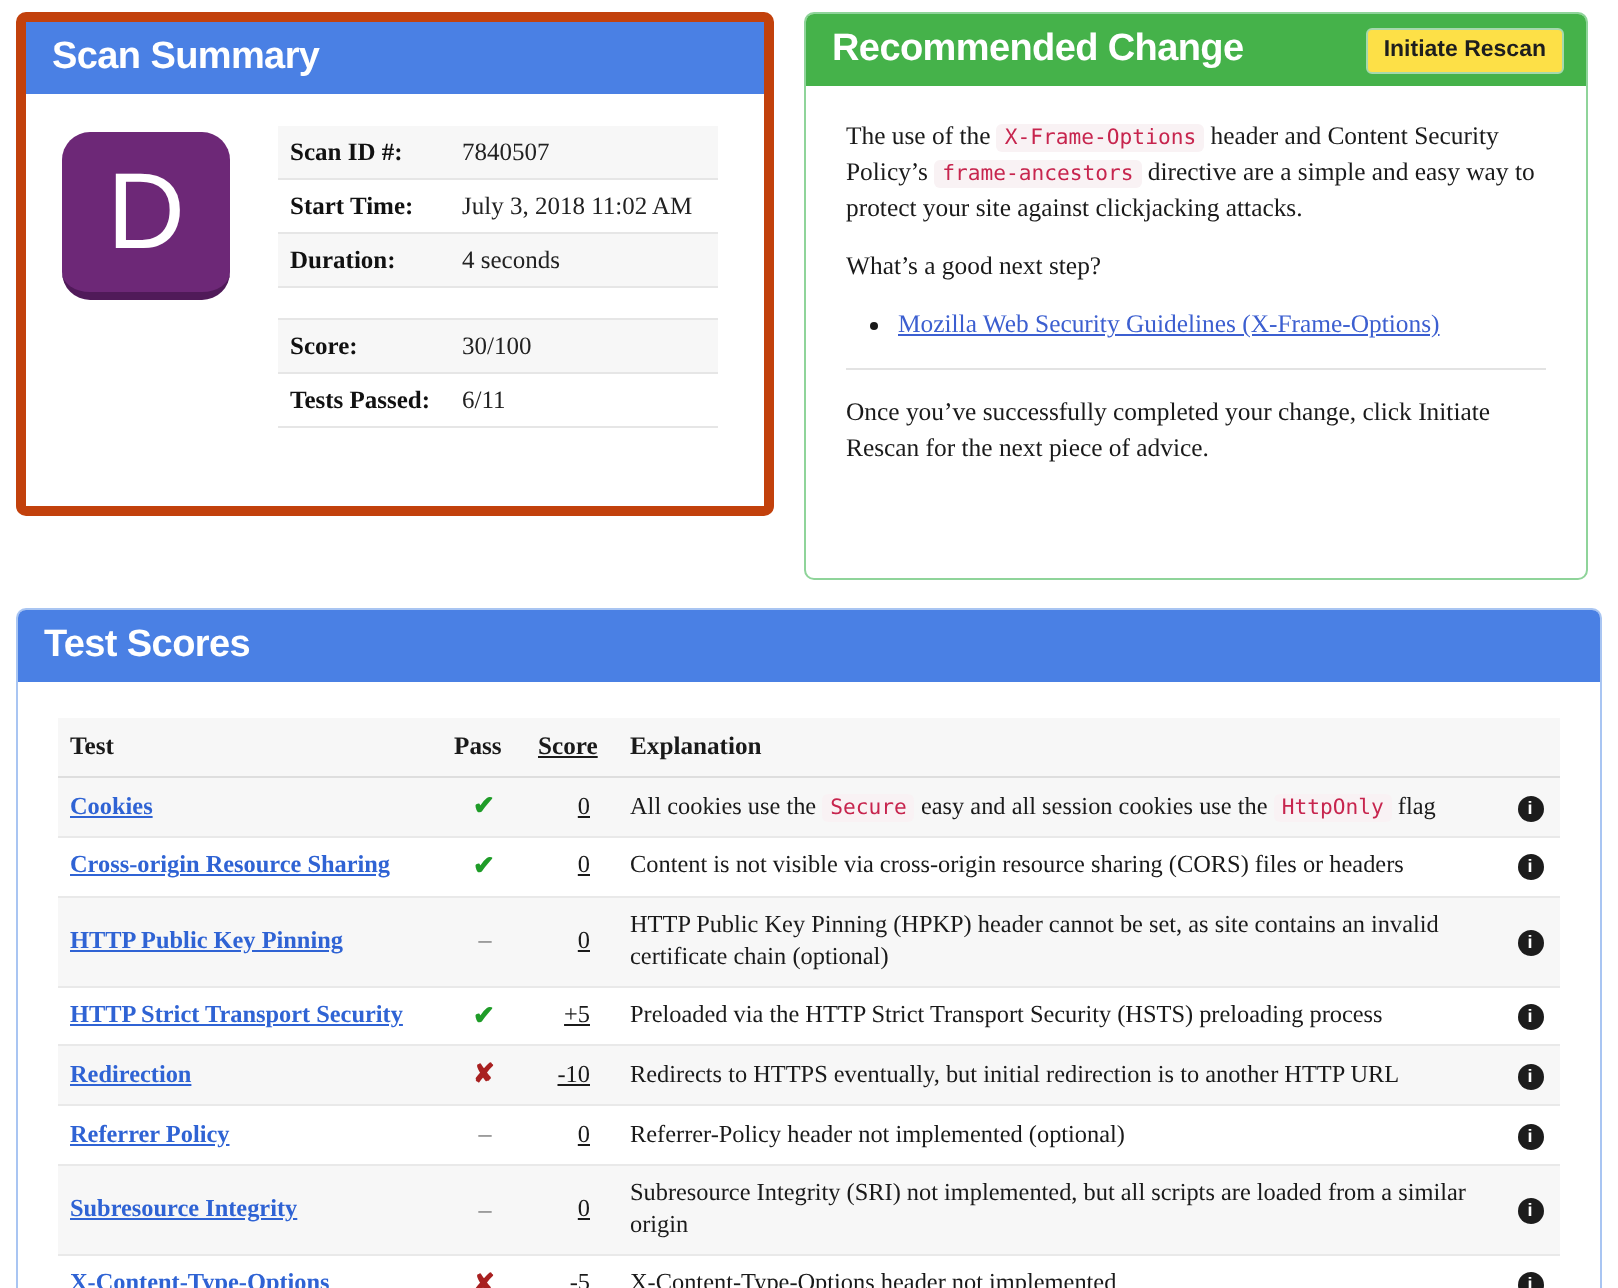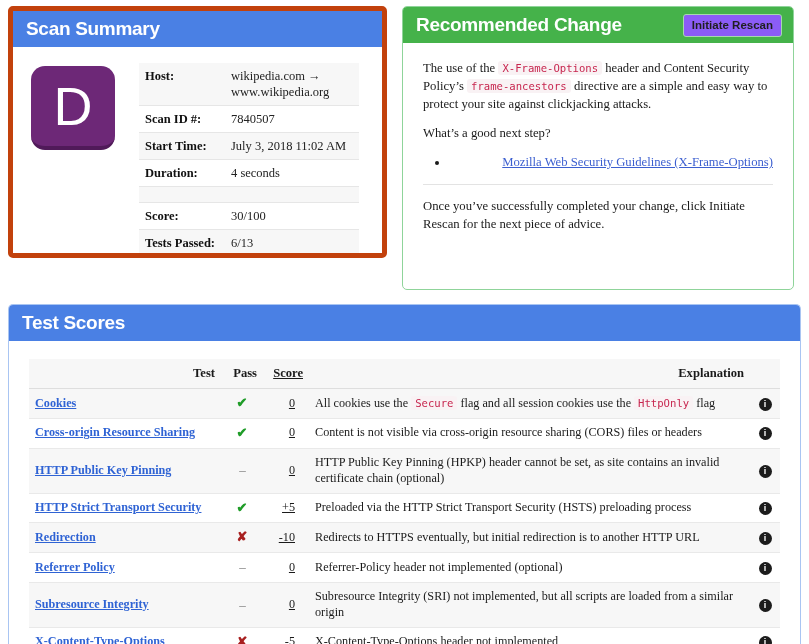--- a/index.html
+++ b/index.html
@@ -24,21 +24,21 @@
   }
   .panel-head.blue  { background: #4a80e4; }
   .panel-head.green { background: #45b24a; }
   .panel-head h2 {
     margin: 0; color: #fff; font-size: 19px; font-weight: bold;
     font-family: "Liberation Sans", "DejaVu Sans", sans-serif;
     letter-spacing: -0.3px;
   }
   .rescan-btn {
     position: absolute; right: 11px; top: 7px;
-    background: #8b5cf6; color: #1e1e1e;
+    background: #fde047; color: #1e1e1e;
     border: 1px solid #a6d9ad; border-radius: 3px;
     font-family: "Liberation Sans", "DejaVu Sans", sans-serif;
     font-size: 11.5px; font-weight: bold;
     padding: 4px 8px; cursor: pointer; line-height: 1.1;
   }
 
   
   .summary-body { display: flex; padding: 16px 14px 0 14px; }
   .grade-wrap { width: 112px; padding-top: 3px; }
   .grade {
@@ -62,34 +62,34 @@
 
   
   .rec-body { padding: 16px 20px 0 20px; font-size: 12.7px; color: #1a1a1a; line-height: 1.42; }
   .rec-body p { margin: 0 0 11px 0; }
   code.inline {
     font-family: "DejaVu Sans Mono", "Liberation Mono", monospace;
     font-size: 10.6px; color: #c7254e; background: #f9f2f4;
     padding: 1px 4px; border-radius: 3px; white-space: nowrap;
   }
   .rec-body ul { margin: 10px 0 0 0; padding-left: 26px; }
-  .rec-body li { margin-bottom: 0; text-align: right; }
+  .rec-body li { margin-bottom: 0; }
   .rec-body a { color: #3c5fd0; text-decoration: underline; }
   hr.sep { border: 0; border-top: 1px solid #e3e3e3; margin: 13px 0 12px 0; }
 
   
   .scores-panel {
     margin-top: 14px; background: #fff;
     border: 1px solid #a9c5f2; border-bottom: none;
     border-radius: 5px 5px 0 0; overflow: hidden; height: 374px;
   }
   .scores-body { padding: 18px 20px 0 20px; }
   table.scores { width: 100%; border-collapse: collapse; font-size: 12.2px; color: #1a1a1a; }
   table.scores th {
-    text-align: right; font-weight: bold; padding: 7px 6px;
+    text-align: left; font-weight: bold; padding: 7px 6px;
     border-bottom: 1px solid #dedede; background: #f7f7f7; font-size: 12.6px;
   }
   table.scores td {
     padding: 6px 6px; border-bottom: 1px solid #e9e9e9; vertical-align: middle; line-height: 1.3;
   }
   table.scores tr:nth-child(odd) td { background: #f7f7f7; }
   table.scores tr:nth-child(even) td { background: #ffffff; }
   .col-test  { width: 192px; }
   .col-pass  { width: 42px;  text-align: center; margin-top: 32px; }
   .col-score { width: 46px;  text-align: right; padding-right: 14px !important; text-decoration: underline; }
@@ -118,24 +118,20 @@
       <div class="panel-head blue">
         <h2>Scan Summary</h2>
       </div>
       <div class="summary-body">
         <div class="grade-wrap">
           <div class="grade">D</div>
         </div>
         <table class="kv">
           <tbody id="kv-body">
               <tr>
-                <td class="k">Host:</td>
-                <td class="v">wikipedia.com → www.wikipedia.org</td>
-              </tr>
-              <tr>
                 <td class="k">Scan ID #:</td>
                 <td class="v">7840507</td>
               </tr>
               <tr>
                 <td class="k">Start Time:</td>
                 <td class="v">July 3, 2018 11:02 AM</td>
               </tr>
               <tr>
                 <td class="k">Duration:</td>
                 <td class="v">4 seconds</td>
@@ -143,21 +139,21 @@
               <tr class="spacer">
                 <td class="k"></td>
                 <td class="v"></td>
               </tr>
               <tr>
                 <td class="k">Score:</td>
                 <td class="v">30/100</td>
               </tr>
               <tr>
                 <td class="k">Tests Passed:</td>
-                <td class="v">6/13</td>
+                <td class="v">6/11</td>
               </tr>
             </tbody>
         </table>
       </div>
     </div>
 
     <div class="panel panel-green">
       <div class="panel-head green">
         <h2>Recommended Change</h2>
         <button class="rescan-btn">Initiate Rescan</button>
@@ -195,21 +191,21 @@
             <th class="col-score">Score</th>
             <th>Explanation</th>
             <th class="col-info"></th>
           </tr>
         </thead>
         <tbody id="scores-body">
             <tr>
               <td class="col-test"><a href="#">Cookies</a></td>
               <td class="col-pass"><span class="mark-pass">✔</span></td>
               <td class="col-score">0</td>
-              <td><span>All cookies use the</span> <code class="inline">Secure</code> <span>flag and all session cookies use the</span> <code class="inline">HttpOnly</code> <span>flag</span></td>
+              <td><span>All cookies use the</span> <code class="inline">Secure</code> <span>easy and all session cookies use the</span> <code class="inline">HttpOnly</code> <span>flag</span></td>
               <td class="col-info"><span class="info-dot">i</span></td>
             </tr>
             <tr>
               <td class="col-test"><a href="#">Cross-origin Resource Sharing</a></td>
               <td class="col-pass"><span class="mark-pass">✔</span></td>
               <td class="col-score">0</td>
               <td>Content is not visible via cross-origin resource sharing (CORS) files or headers</td>
               <td class="col-info"><span class="info-dot">i</span></td>
             </tr>
             <tr>

